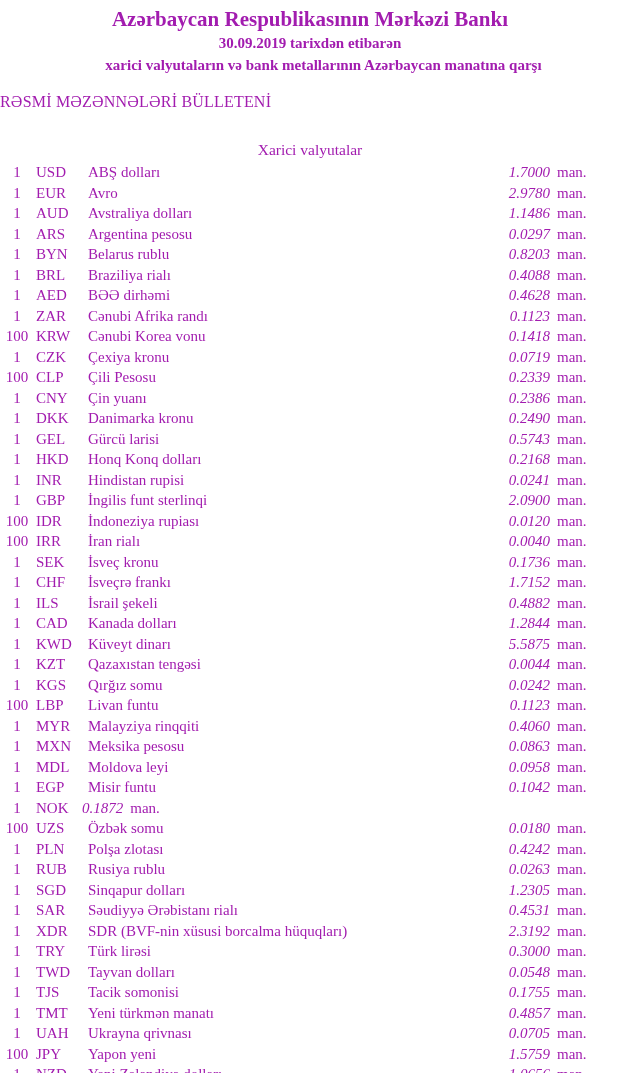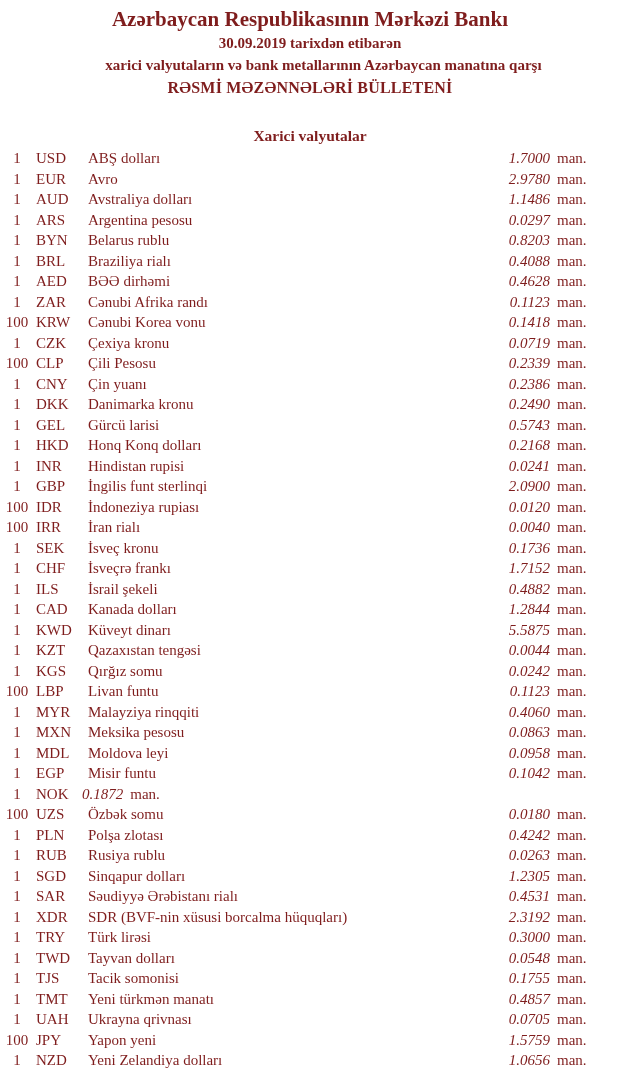--- a/index.html
+++ b/index.html
@@ -5,21 +5,21 @@
   html, body {
     margin: 0;
     padding: 0;
     background: #ffffff;
   }
   .page {
     position: relative;
     width: 620px;
     height: 1073px;
     background: #ffffff;
-    color: #7f1d1d;
+    color: #a21caf;
     font-family: "Liberation Serif", serif;
     overflow: hidden;
   }
   .doc-title {
     padding-top: 6px;
     text-align: center;
     font-size: 21px;
     line-height: 27px;
     font-weight: bold;
   }
@@ -32,33 +32,32 @@
   }
   .doc-subtitle {
     margin-top: 3px;
     text-align: center;
     font-size: 15px;
     line-height: 19px;
     font-weight: bold;
     padding-left: 27px;
   }
   .doc-bulletin {
-    margin-top: 3px;
-    text-align: center;
+    margin-top: 17px;
     font-size: 16px;
     line-height: 20px;
-    font-weight: bold;
+    font-weight: normal;
     letter-spacing: 0.2px;
   }
   .section-heading {
     margin-top: 28px;
     text-align: center;
     font-size: 15.5px;
     line-height: 20px;
-    font-weight: bold;
+    font-weight: normal;
   }
   .rows {
     margin-top: 2px;
   }
   .row {
     display: flex;
     align-items: baseline;
     height: 20.5px;
     line-height: 20.5px;
     font-size: 15px;

